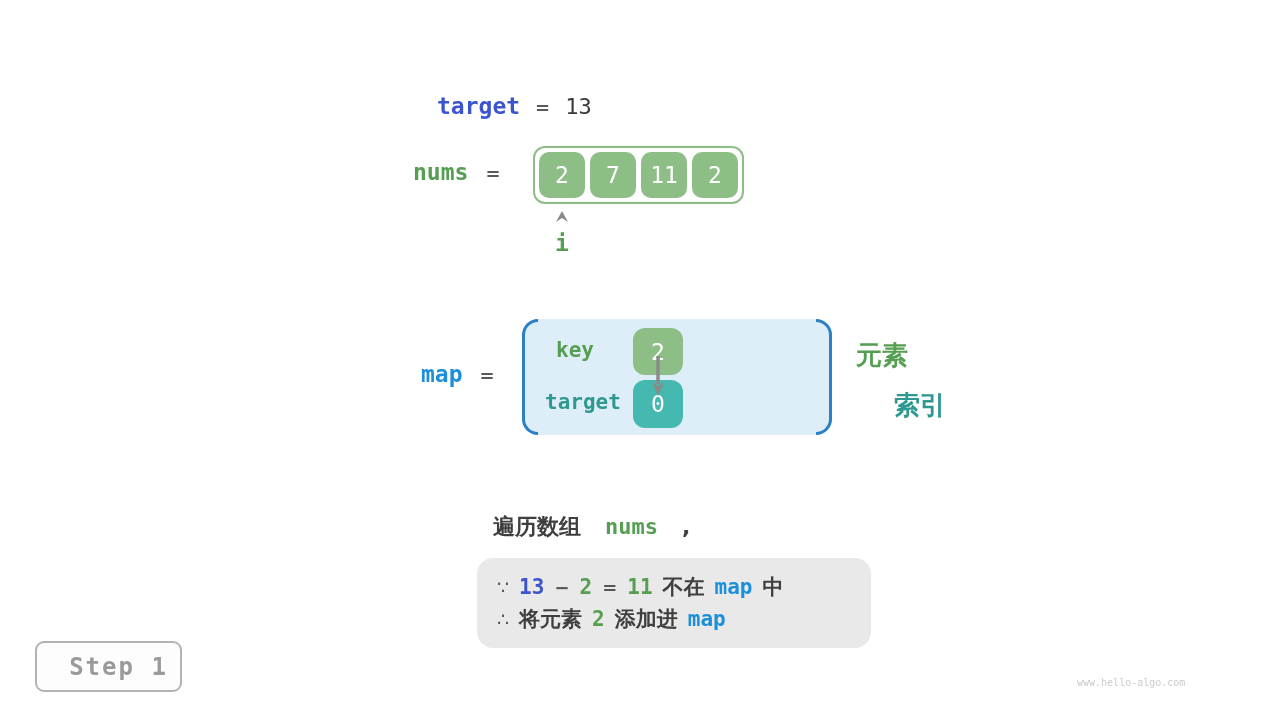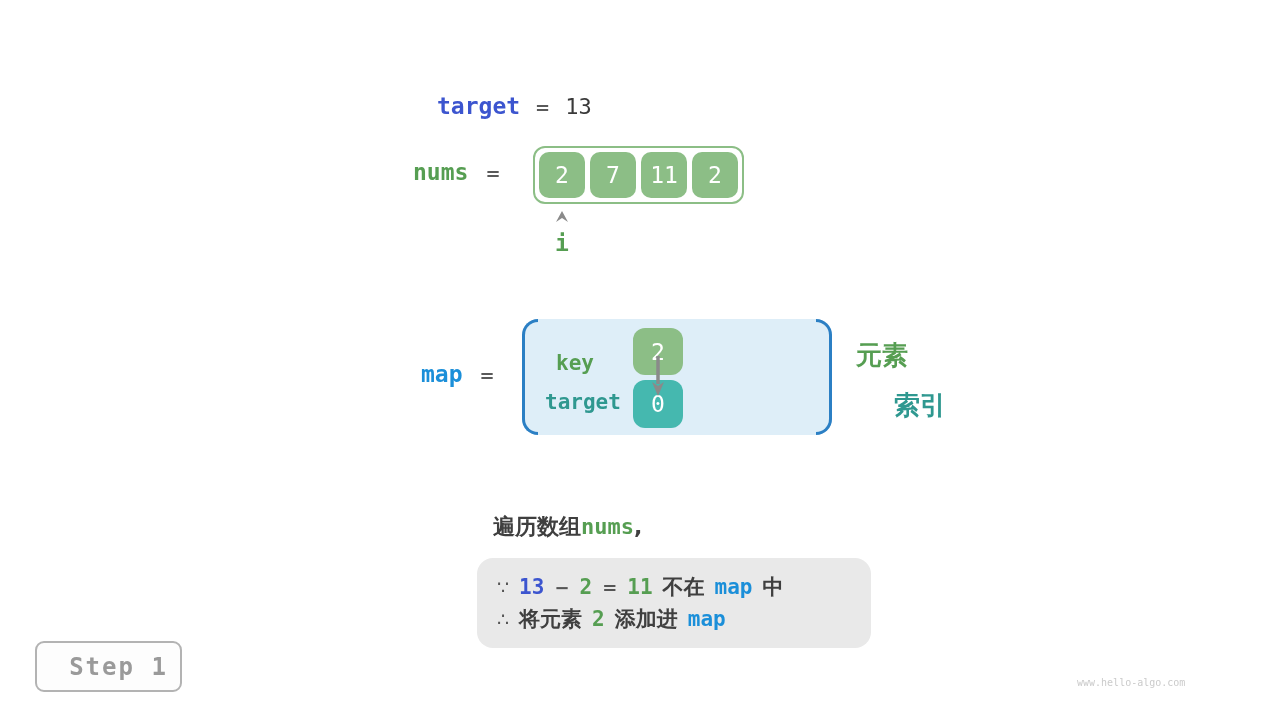--- a/index.html
+++ b/index.html
@@ -41,34 +41,34 @@
   .map-box{left:522px;top:319px;width:310px;height:116px;background:var(--map-fill);
            border-radius:16px;}
   .bracket{position:absolute;top:0;bottom:0;width:16px;}
   .bracket.left{left:0;border-left:3px solid var(--map-border);
     border-top:3px solid var(--map-border);border-bottom:3px solid var(--map-border);
     border-radius:16px 0 0 16px;}
   .bracket.right{right:0;border-right:3px solid var(--map-border);
     border-top:3px solid var(--map-border);border-bottom:3px solid var(--map-border);
     border-radius:0 16px 16px 0;}
   .kv-label{position:absolute;font-size:21px;font-weight:bold;}
-  .key-label{left:34px;top:19px;color:var(--green-text);margin-top:13px;}
+  .key-label{left:34px;top:19px;color:var(--green-text);}
   .value-label{left:23px;top:71px;color:var(--teal-text);}
   .kv-box{position:absolute;width:50px;border-radius:12px;color:#fff;font-size:23px;
           display:flex;align-items:center;justify-content:center;}
   .key-box{left:111px;top:9px;height:47px;background:var(--green-fill);}
   .value-box{left:111px;top:61px;height:48px;background:var(--teal-fill);}
   .kv-arrow{position:absolute;left:128px;top:36px;}
 
   .cjk-tag{font-size:26px;font-weight:bold;}
   .element-label{left:856px;top:338px;color:var(--green-text);}
   .index-label{left:894px;top:388px;color:var(--teal-text);}
 
   
-  .caption{left:493px;top:512px;gap:0;font-size:22px;font-weight:600;color:var(--ink);}
+  .caption{left:493px;top:512px;gap:24px;font-size:22px;font-weight:600;color:var(--ink);}
   .caption .code{font-size:22px;color:var(--green-text);}
 
   
   .note-box{left:477px;top:558px;width:394px;height:90px;background:var(--note-bg);
             border-radius:16px;padding:10px 20px;display:flex;flex-direction:column;
             justify-content:space-evenly;}
   .note-line{display:flex;align-items:baseline;gap:10px;font-size:21px;font-weight:600;
              color:var(--ink);}
   .sym{font-size:19px;font-weight:normal;color:#555;}
   .op{font-size:18px;color:#555;}

